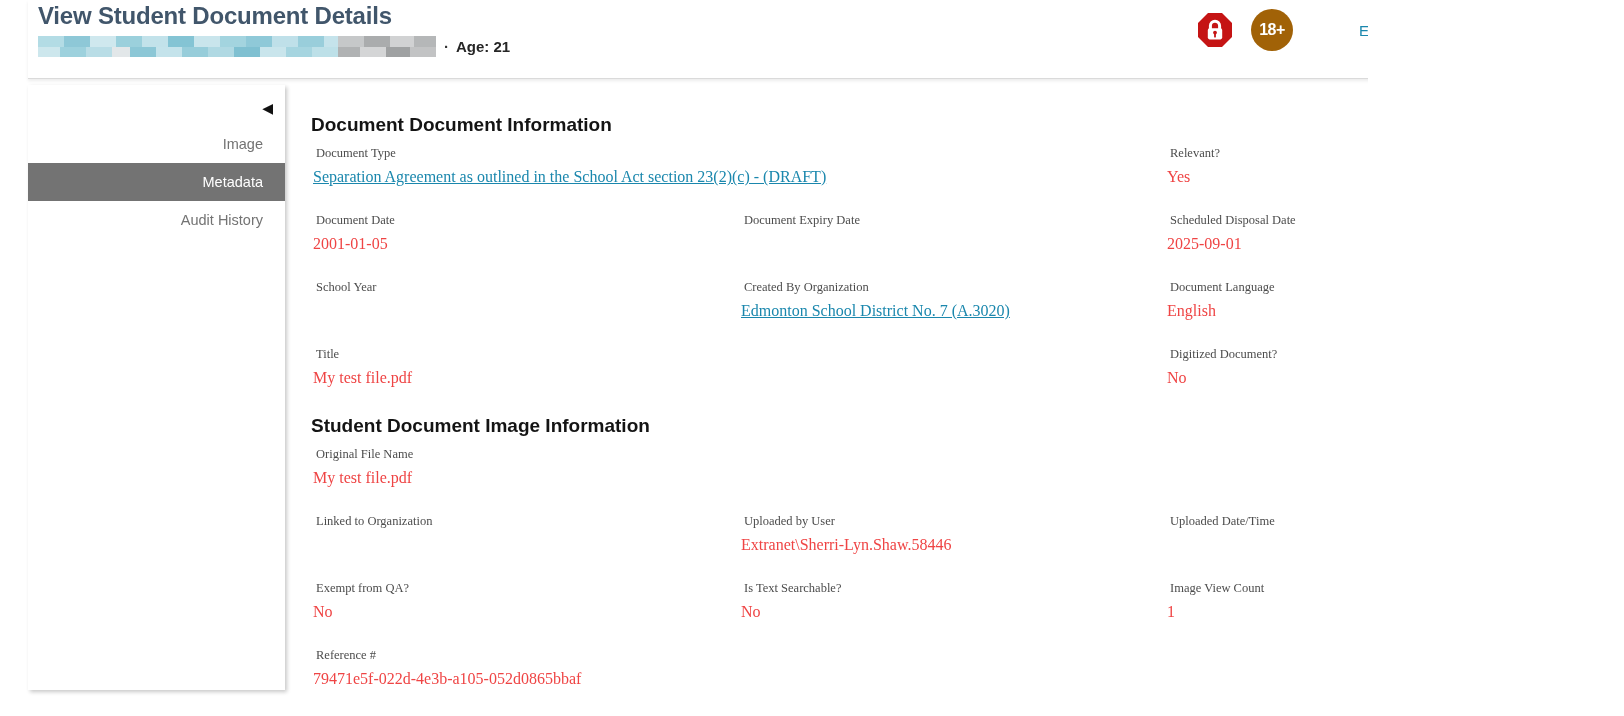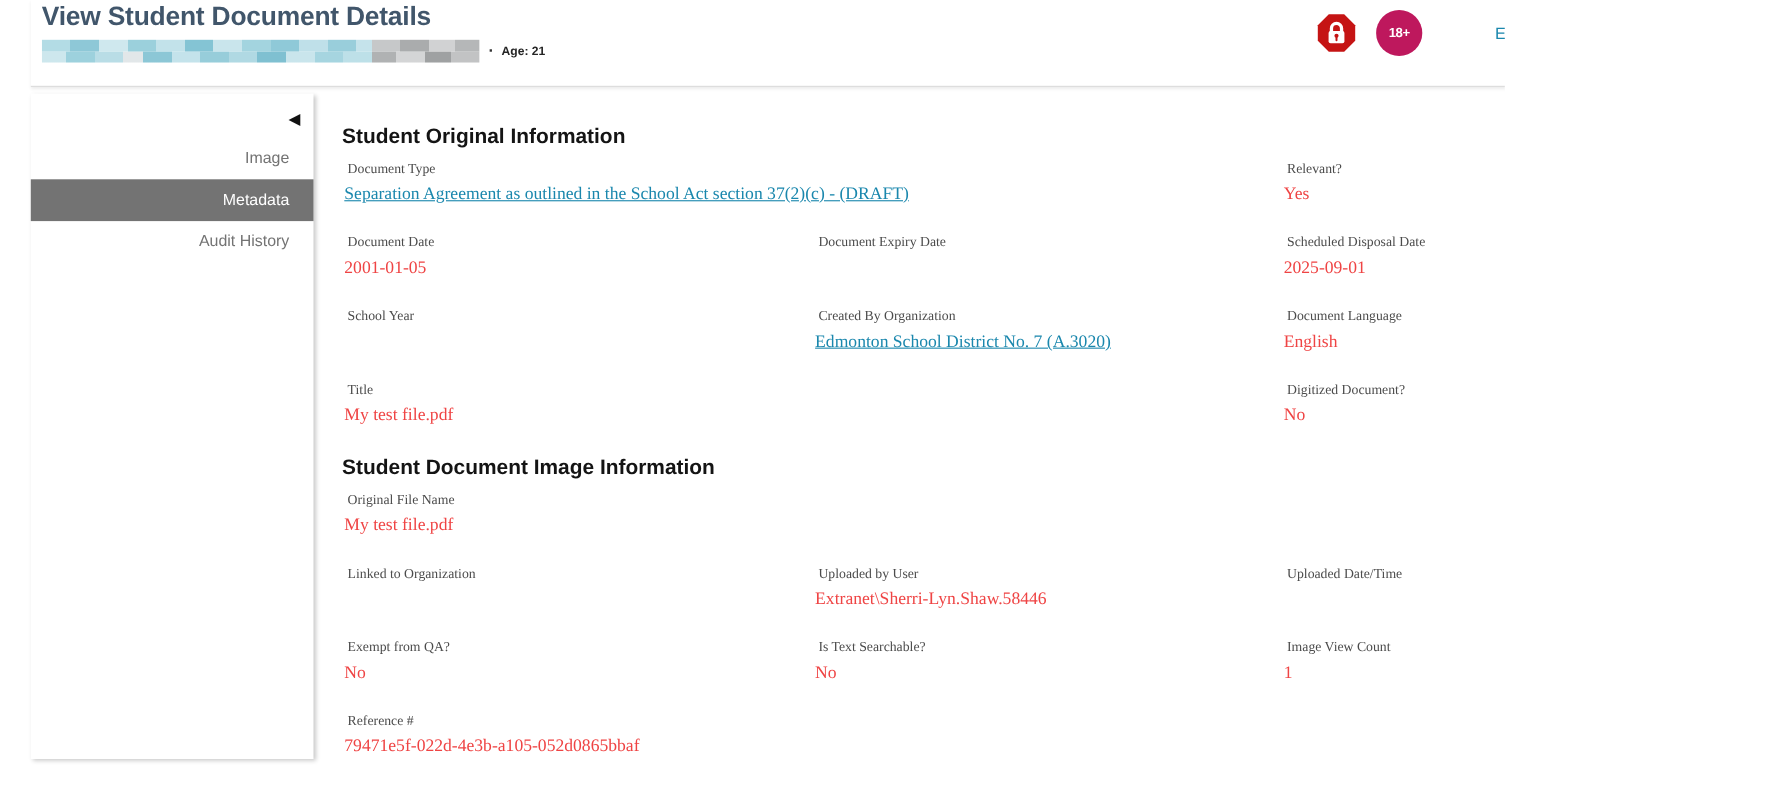--- a/index.html
+++ b/index.html
@@ -20,27 +20,27 @@
       #b3dce5 0 26px, #8ec8d7 26px 52px, #cfe8ee 52px 78px, #9bd0dc 78px 104px,
       #c2e2ea 104px 130px, #84c4d4 130px 156px, #c9e5ec 156px 182px, #a3d4df 182px 208px,
       #8fc9d8 208px 234px, #bfe0e9 234px 260px, #99cedb 260px 286px, #c5e3eb 286px 300px,
       #c6c8c9 300px 326px, #aaacad 326px 352px, #d1d2d3 352px 376px, #b5b7b8 376px 398px); }
   .redacted .r2 { background: linear-gradient(90deg,
       #cde7ed 0 22px, #9dd1dd 22px 48px, #b9dde6 48px 74px, #e2e7e9 74px 92px,
       #8cc7d6 92px 118px, #c4e3eb 118px 144px, #97cdda 144px 170px, #b0d9e3 170px 196px,
       #7fc0d1 196px 222px, #c9e5ec 222px 248px, #a6d5e0 248px 274px, #bde0e8 274px 300px,
       #b0b2b3 300px 322px, #d4d5d6 322px 348px, #9fa1a2 348px 372px, #c2c3c4 372px 398px); }
   .bullet { margin: 0 7px 0 8px; font-weight: 700; color: #333; font-size: 15px; }
-  .age { font-size: 11px; font-weight: 700; color: #262626; }
+  .age { font-size: 15px; font-weight: 700; color: #262626; }
 
   .header-actions { position: absolute; left: 1169px; top: 0; height: 60px;
                     display: flex; align-items: center; }
   .lock-badge { width: 36px; height: 36px; }
   .age-badge { width: 42px; height: 42px; margin-left: 18px; border-radius: 50%;
-               background: #be185d; color: #fff; font-size: 12px; font-weight: 700;
+               background: #a16207; color: #fff; font-size: 16px; font-weight: 700;
                display: flex; align-items: center; justify-content: center; letter-spacing: -0.5px; text-align: center; }
   .hbtn { font-size: 15px; color: #1a87ad; letter-spacing: 0.4px; cursor: pointer;
           background: none; border: none; font-family: inherit; }
   .hbtn.edit { margin-left: 66px; }
   .hbtn.delete { margin-left: 68px; text-decoration: underline; }
   .kebab { margin-left: 50px; display: flex; flex-direction: column; gap: 3px;
            padding: 4px; cursor: pointer; }
   .kebab i { width: 4.5px; height: 4.5px; border-radius: 50%; background: #0f0f0f; display: block; }
 
   
@@ -106,26 +106,26 @@
       <div class="collapse-row">
         <span>◀</span>
       </div>
       <div class="side-item">Image</div>
       <div class="side-item selected">Metadata</div>
       <div class="side-item">Audit History</div>
     </div>
 
     <div class="main">
 
-      <h2 class="sec-heading">Student Original Information</h2>
+      <h2 class="sec-heading">Document Document Information</h2>
       <div class="fgrid">
 
         <div class="field span2">
           <div class="flabel">Document Type</div>
-          <a class="fvalue">Separation Agreement as outlined in the School Act section 37(2)(c) - (DRAFT)</a>
+          <a class="fvalue">Separation Agreement as outlined in the School Act section 23(2)(c) - (DRAFT)</a>
         </div>
         <div class="field">
           <div class="flabel">Relevant?</div>
           <div class="fvalue">Yes</div>
         </div>
 
         <div class="field">
           <div class="flabel">Document Date</div>
           <div class="fvalue">2001-01-05</div>
         </div>

